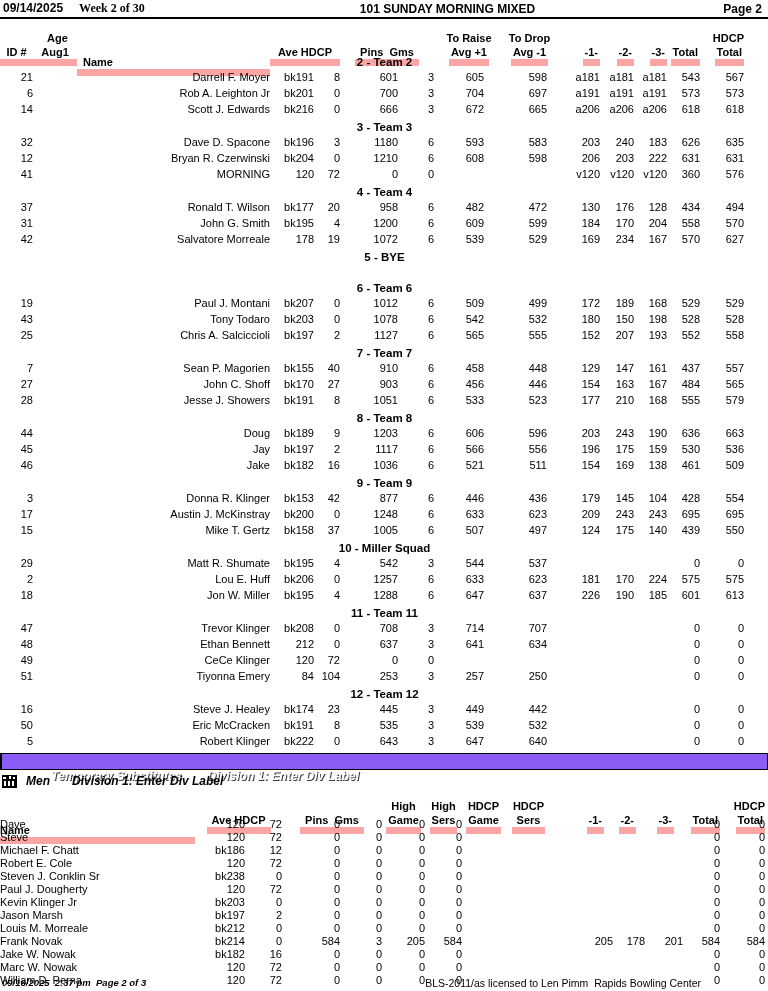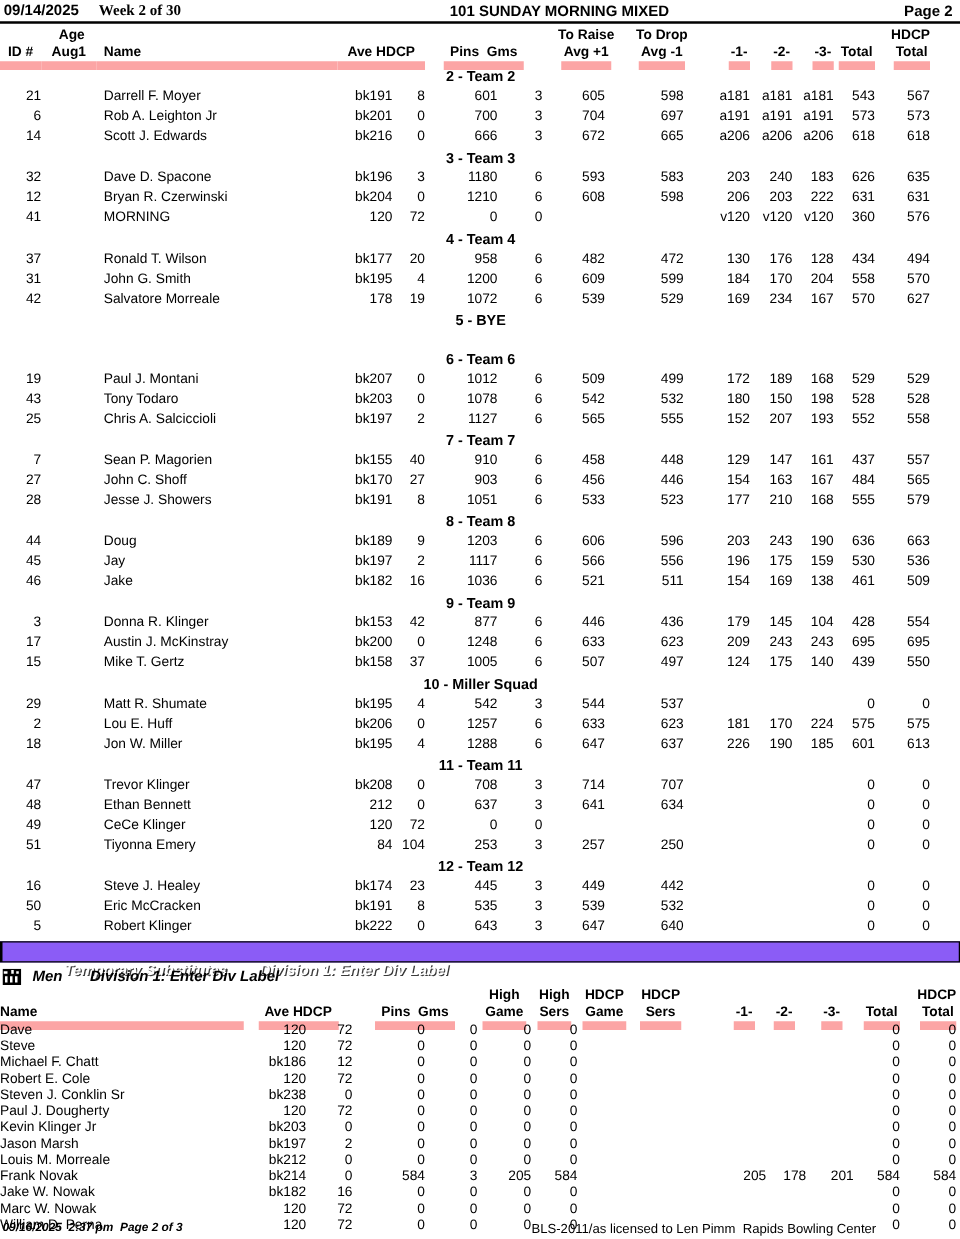--- a/index.html
+++ b/index.html
@@ -22,30 +22,30 @@
   
   .mt-grid { display:grid; width:744px;
     grid-template-columns:33px 44px 193px 44px 26px 58px 36px 50px 63px 53px 34px 33px 33px 44px; }
   .mt-header { margin-top:3px; height:30px; font-weight:bold; }
   .hc { display:flex; flex-direction:column; justify-content:center; }
   .htop { line-height:13px; white-space:pre; }
   .hbot { line-height:14px; white-space:pre; }
   .ub { border-bottom:7px solid #fca5a5; }
   .ctr { text-align:center; }
   .rgt { text-align:right; }
-  .lft { text-align:left; }
+  .lft { text-align:left;margin-top:20px; }
   .padlbl { display:inline-block; padding:0 5px; }
   .padsm  { display:inline-block; padding:0 2px; }
   .indent { padding-left:14px; }
 
   .team-header { font-weight:bold; height:13px; line-height:13px; margin-top:4px; padding-left:1px; font-size:11.5px;text-align:center; }
   .player-row { height:16px; line-height:16px; }
   .player-row .c { overflow:hidden; white-space:nowrap; }
   .c.r { text-align:right; }
-  .c.name { padding-left:6px; }
+  .c.name { padding-left:6px;text-align:right; }
   .blank-row { height:14px; }
 
   
   .banner {
     margin-top:4px; height:17px; line-height:15px;
     background:#8b5cf6; border:1px solid #000; border-left:2px solid #000;
     color:#fff; font-weight:bold; font-style:italic; font-size:12px;
     padding-left:36px; text-shadow:1px 1px 0 #3a3a3a; white-space:pre;
   }
   .banner .bgap { margin-left:26px; }

